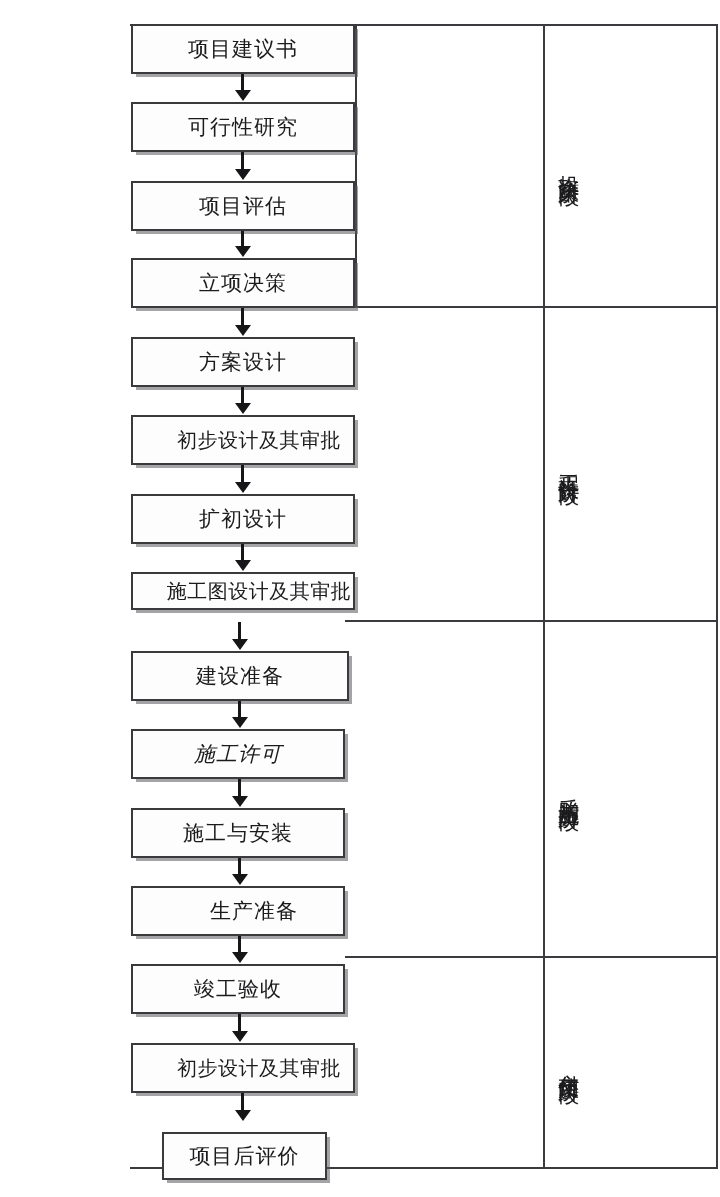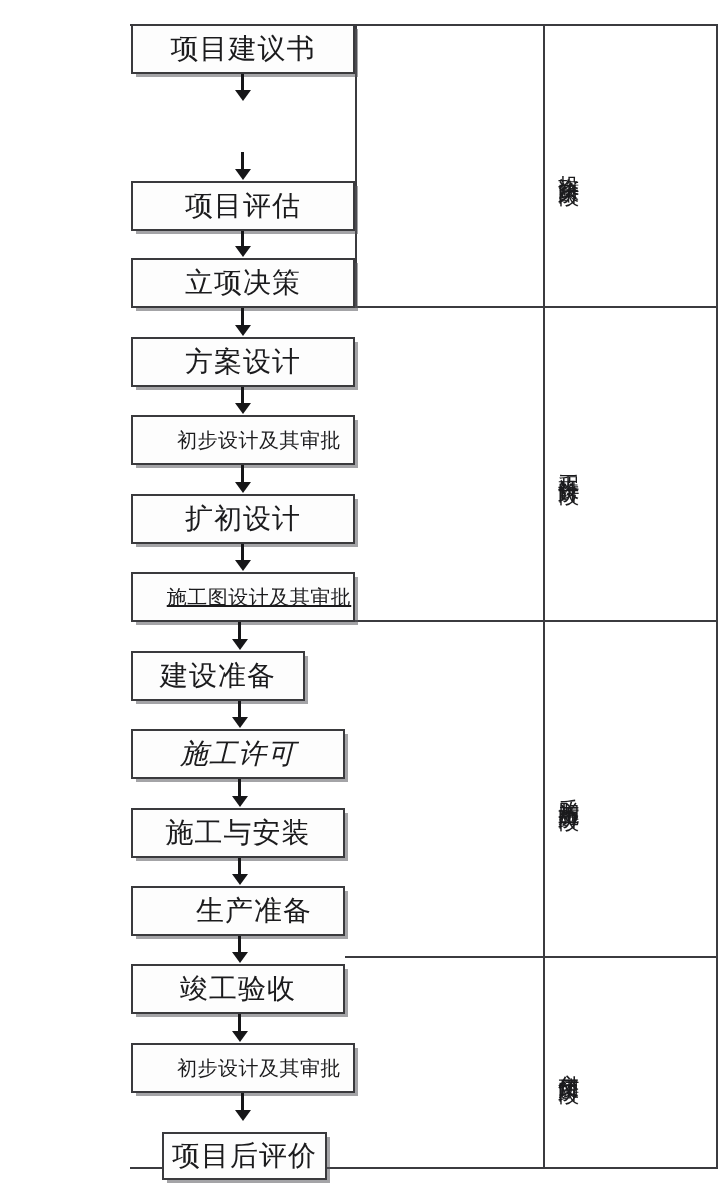--- a/index.html
+++ b/index.html
@@ -31,21 +31,21 @@
     position: absolute;
     box-sizing: border-box;
     background: #fdfdfd;
     border: 2px solid #3a3a3d;
     box-shadow: 4px 4px 0 -1px rgba(90,90,95,0.55);
     display: flex;
     align-items: center;
     justify-content: center;
     letter-spacing: 1px;
     color: #1b1b1d;
-    font-size: 28px;
+    font-size: 21px;
     line-height: 1;
     white-space: nowrap;
   }
   .proc-box.tight { font-size: 20px; letter-spacing: 0.5px; padding-left: 32px; }
 
   
   .arrow {
     position: absolute;
     width: 3px;
     background: #161618;
@@ -102,34 +102,35 @@
   <div class="stage-label" style="left:548px; top:24px; height:282px;">投资决策阶段</div>
 
   <div class="stage-label" style="left:548px; top:308px; height:312px;">工程设计阶段</div>
 
   <div class="stage-label" style="left:548px; top:622px; height:334px;">采购与施工阶段</div>
 
   <div class="stage-label" style="left:548px; top:958px; height:209px;">交付使用阶段</div>
 
   <div class="proc-box" style="left:131px; top:24px; width:224px; height:50px;">项目建议书</div>
 
+  <div class="proc-box" style="left:131px; top:102px; width:224px; height:50px;">可行性研究</div>
 
   <div class="proc-box" style="left:131px; top:181px; width:224px; height:50px;">项目评估</div>
 
   <div class="proc-box" style="left:131px; top:258px; width:224px; height:50px;">立项决策</div>
 
   <div class="proc-box" style="left:131px; top:337px; width:224px; height:50px;">方案设计</div>
 
   <div class="proc-box tight" style="left:131px; top:415px; width:224px; height:50px;">初步设计及其审批</div>
 
   <div class="proc-box" style="left:131px; top:494px; width:224px; height:50px;">扩初设计</div>
 
-  <div class="proc-box tight" style="left:131px; top:572px; width:224px; height:50px;text-decoration:underline;">施工图设计及其审批</div>
+  <div class="proc-box tight" style="left:131px; top:572px; width:224px; height:38px;">施工图设计及其审批</div>
 
-  <div class="proc-box" style="left:131px; top:651px; width:174px; height:50px;">建设准备</div>
+  <div class="proc-box" style="left:131px; top:651px; width:218px; height:50px;">建设准备</div>
 
   <div class="proc-box" style="left:131px; top:729px; width:214px; height:50px;font-style:italic;">施工许可</div>
 
   <div class="proc-box" style="left:131px; top:808px; width:214px; height:50px;text-align:center;">施工与安装</div>
 
   <div class="proc-box" style="left:131px; top:886px; width:214px; height:50px;padding-left:32px;">生产准备</div>
 
   <div class="proc-box" style="left:131px; top:964px; width:214px; height:50px;">竣工验收</div>
 
   <div class="proc-box tight" style="left:131px; top:1043px; width:224px; height:50px;">初步设计及其审批</div>

